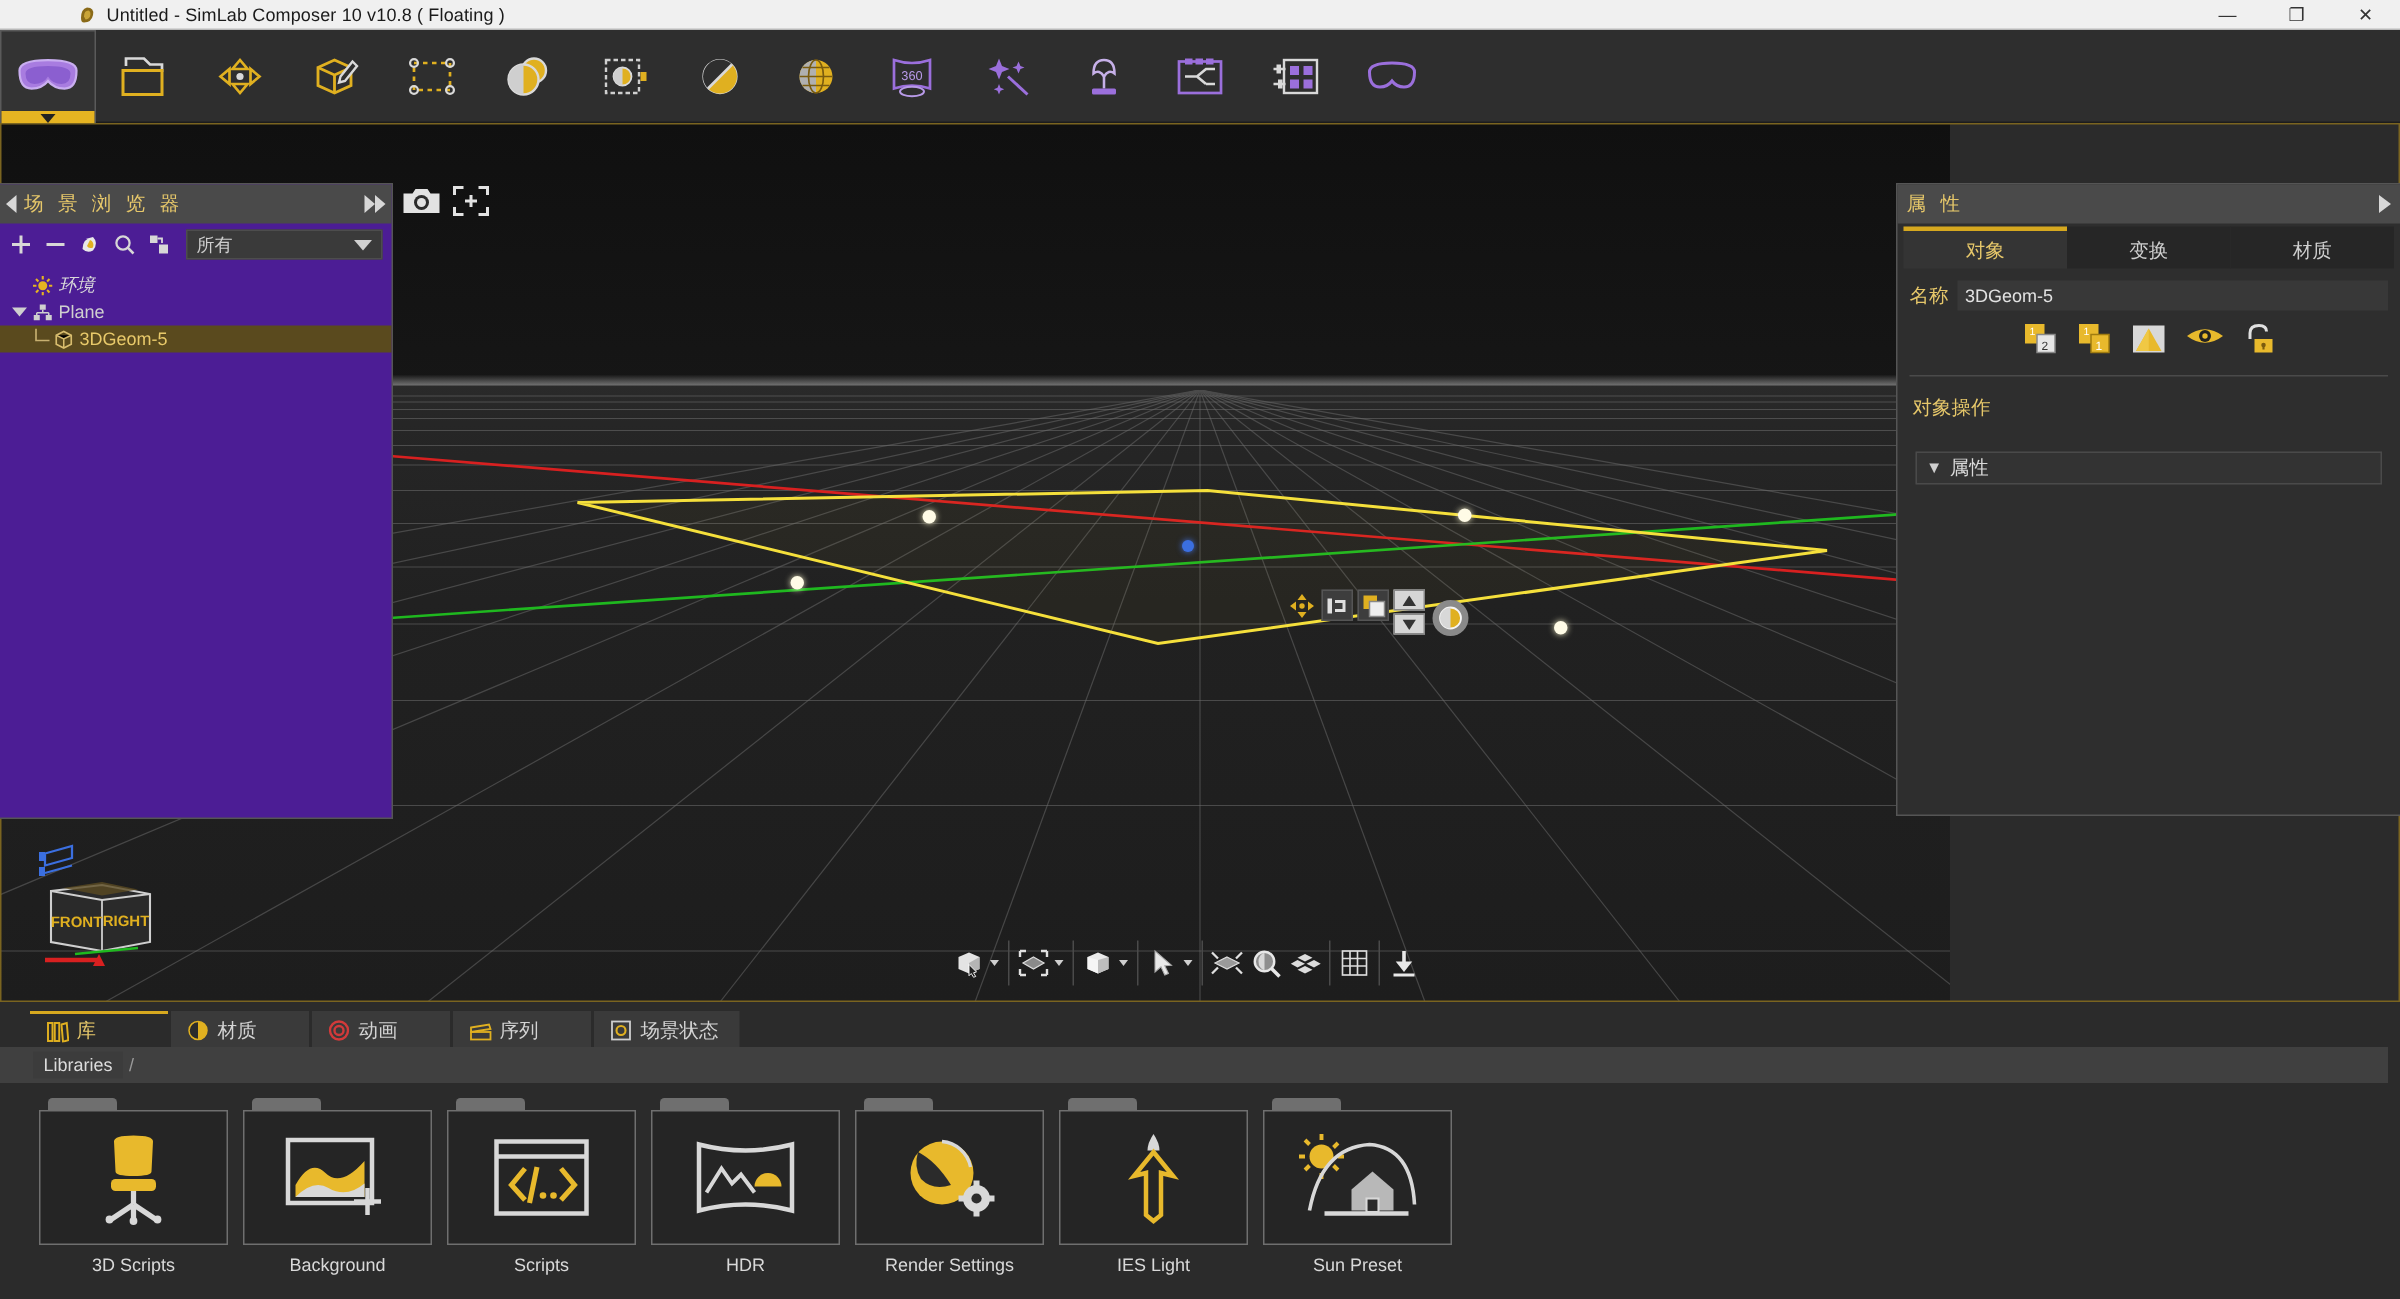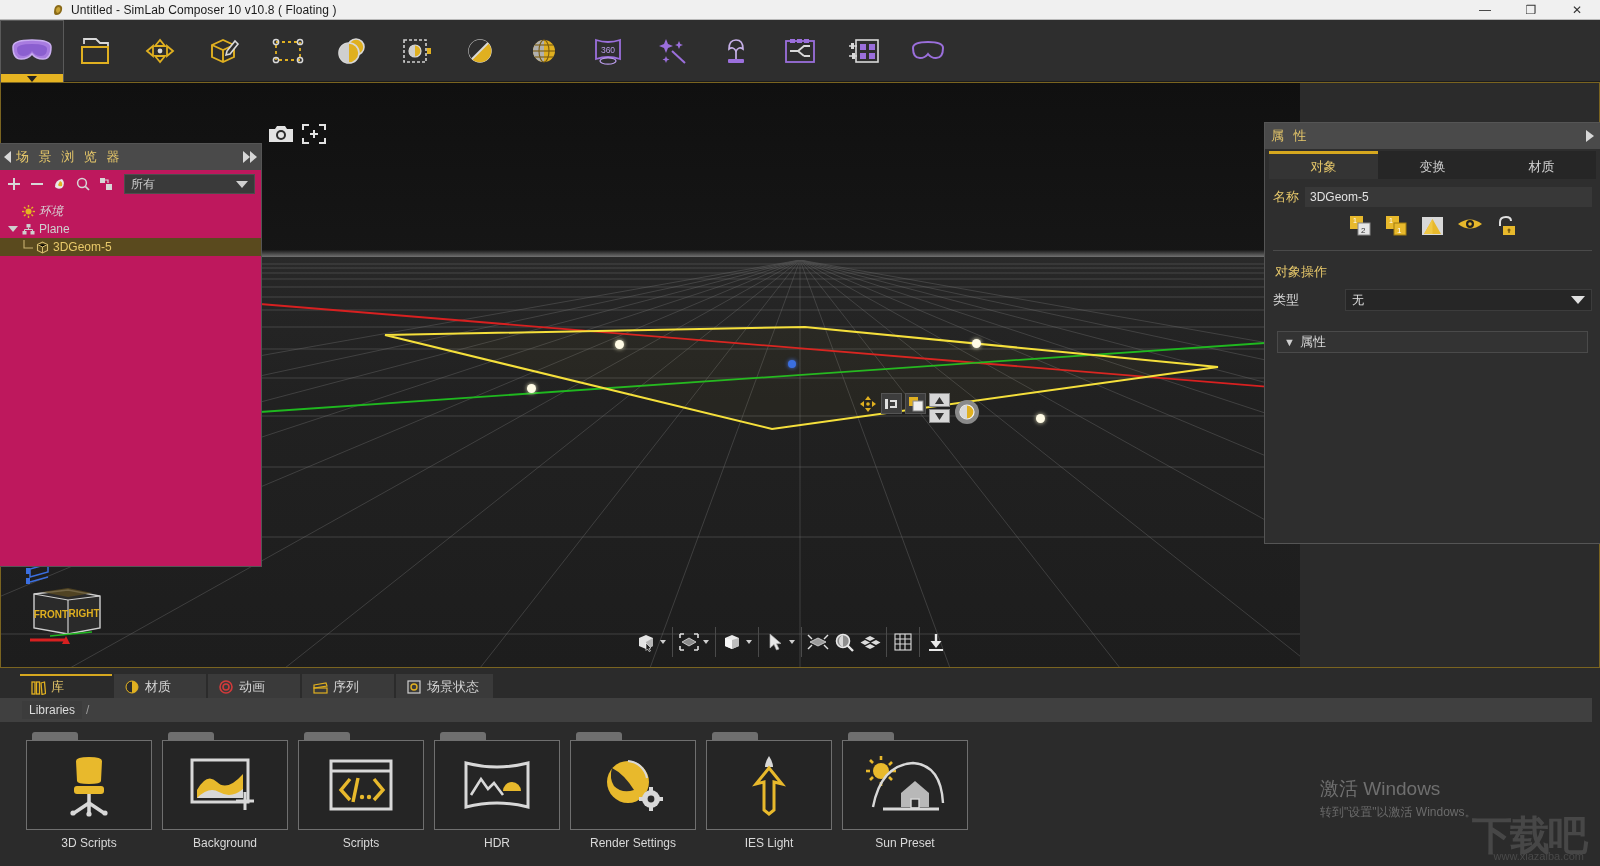--- a/index.html
+++ b/index.html
@@ -88,21 +88,21 @@
   .vbtn { width:26px;height:28px;display:flex;align-items:center;justify-content:center; }
   .vcaret { width:0;height:0;border-left:3px solid transparent;border-right:3px solid transparent;border-top:4px solid #cfcfcf; margin-left:1px; margin-right:3px; }
   .vp-dots { position:absolute; left:772px; top:580px; color:#777; font-size:11px; letter-spacing:2px; }
 
   
   .vp-border { position:absolute; left:0; top:82px; width:1600px; height:586px; border:1px solid #7a6420; pointer-events:none; }
 
   
   .scenepanel {
     position:absolute; left:0; top:122px; width:262px; height:424px;
-    background:#be185d; border:1px solid #555; border-left:none;margin-top:21px;
+    background:#4c1d95; border:1px solid #555; border-left:none;
   }
   .sp-title {
     height:26px; background:#4a4a4a; display:flex; align-items:center;
     padding:0 4px; color:#e6c76a; font-size:13px;
   }
   .sp-title .txt { flex:1; letter-spacing:3px; margin-left:5px;}
   .arrow-l { width:0;height:0;border-top:6px solid transparent;border-bottom:6px solid transparent;border-right:7px solid #d8d8d8; }
   .arrows-r { display:flex; }
   .arrow-r { width:0;height:0;border-top:6px solid transparent;border-bottom:6px solid transparent;border-left:7px solid #d8d8d8; }
   .sp-tools { height:28px; display:flex; align-items:center; padding:0 6px; gap:7px; }
@@ -740,27 +740,20 @@
           <svg width="22" height="22" viewBox="0 0 22 22">
               <path d="M5 11 V7 Q5 2 11 2 Q16 2 16 6" fill="none" stroke="#e0e0e0" stroke-width="2"></path>
               <rect x="8" y="11" width="12" height="9" fill="#e8b92c"></rect>
               <circle cx="14" cy="15" r="1.5" fill="#7a5c0f"></circle>
               <rect x="13.3" y="15" width="1.4" height="3" fill="#7a5c0f"></rect>
             </svg>
         </div>
       </div>
       <div class="pp-sep"></div>
       <div class="section-h">对象操作</div>
-      <div class="field">
-        <span class="flbl">类型</span>
-        <div class="combo">
-          <span>无</span>
-          <span class="ccaret"></span>
-        </div>
-      </div>
       <div class="collapse">
         <span class="chev">▼</span>
         <span>属性</span>
       </div>
     </div>
   </div>
 
   <div class="bottomarea">
 
     <div class="btabs">
@@ -928,25 +921,19 @@
             <path d="M10 52 Q18 10 50 8 Q78 10 80 48" fill="none" stroke="#d8d8d8" stroke-width="2.4"></path>
             <path d="M38 38 L52 26 L66 38 L66 52 L38 52 Z" fill="#b8b8b8"></path>
             <rect x="48" y="44" width="8" height="9" fill="#2b2b2b" stroke="#d8d8d8" stroke-width="1.4"></rect>
             <path d="M20 54 H76" stroke="#d8d8d8" stroke-width="3"></path>
           </svg>
         </div>
         <div class="liblabel">Sun Preset</div>
       </div>
     </div>
 
-    <div class="watermark">
-      <div class="wm-title">激活 Windows</div>
-      <div class="wm-sub">转到"设置"以激活 Windows。</div>
-      <div class="wm-logo">下载吧</div>
-      <div class="wm-url">www.xiazaiba.com</div>
-    </div>
   </div>
 
   <div class="scrollbar-r">
     
   </div>
 
 </div>
 
 </body></html>

